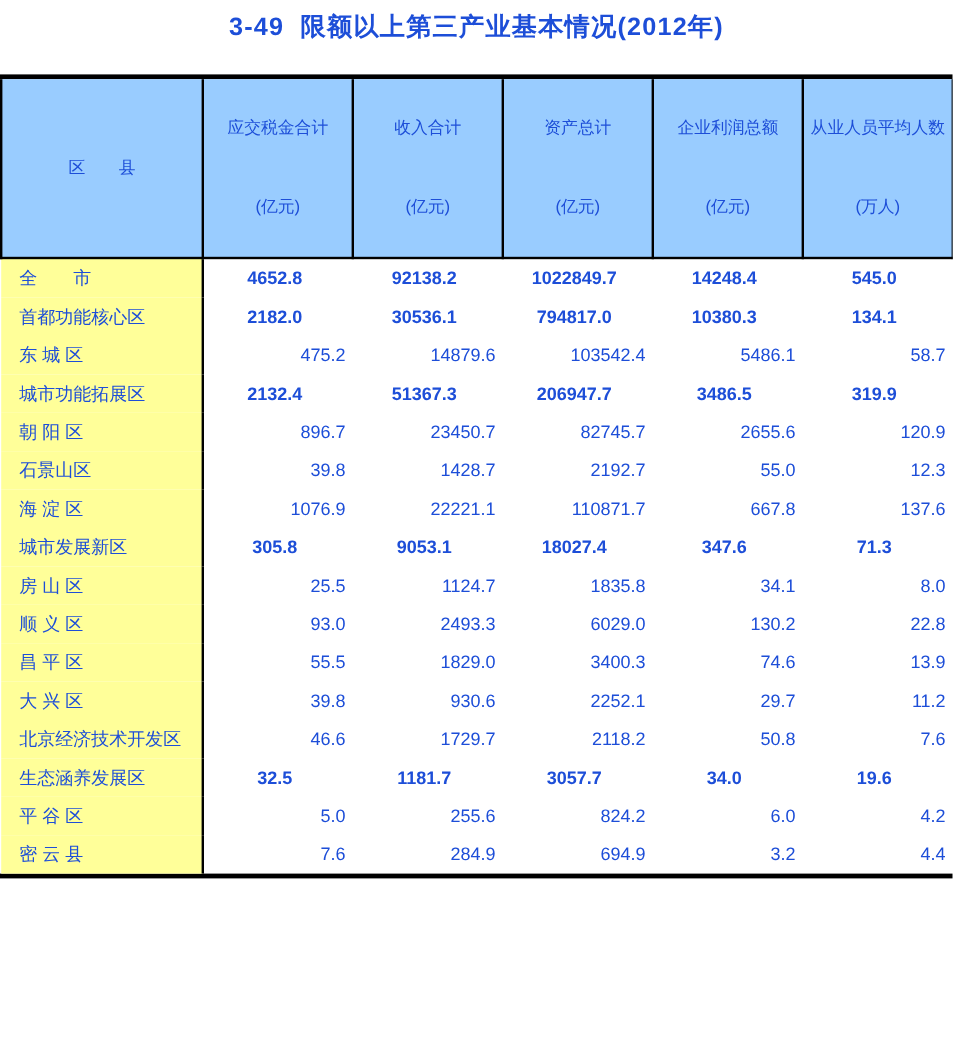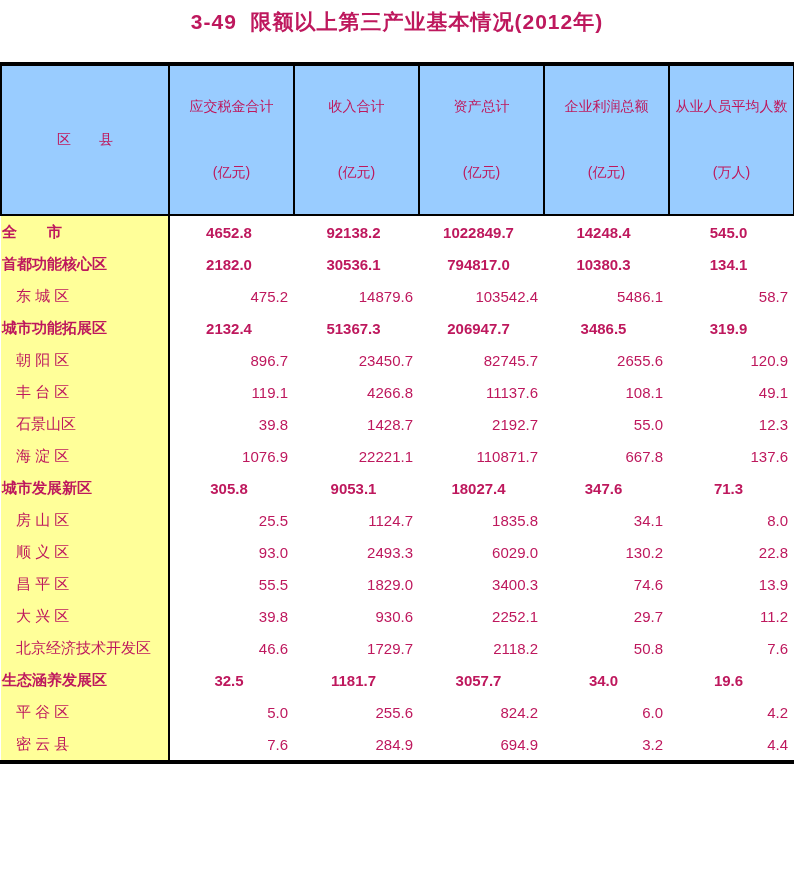--- a/index.html
+++ b/index.html
@@ -1,21 +1,21 @@
 <!DOCTYPE html>
 <html><head>
 <meta charset="utf-8">
 <style>
   html, body { margin: 0; padding: 0; background: #ffffff; }
   .page {
     position: relative;
     width: 794px;
     height: 869px;
     background: #ffffff;
-    color: #be185d;
+    color: #1d4ed8;
     font-family: "Liberation Sans", "DejaVu Sans", sans-serif;
     overflow: hidden;
   }
   .title {
     padding-top: 8px;
     height: 30px;
     text-align: center;
     font-size: 21px;
     font-weight: bold;
     letter-spacing: 1px;
@@ -52,21 +52,21 @@
     padding: 0;
     font-size: 15px;
     vertical-align: middle;
   }
   td.district {
     background: #FFFF99;
     border-right: 2px solid #000000;
     padding-left: 15px;
     white-space: pre;
   }
-  tr.group td.district { padding-left: 1px; font-weight: bold; }
+  tr.group td.district { padding-left: 15px; font-weight: normal; }
   tr.group td.val { font-weight: bold; text-align: center; }
   td.val {
     text-align: right;
     padding-right: 6px;
     font-family: "Liberation Sans", "DejaVu Sans", sans-serif;
   }
 </style>
 </head>
 <body>
 
@@ -146,28 +146,20 @@
   </tr>
           <tr>
     <td class="district">朝 阳 区</td>
     <td class="val">896.7</td>
     <td class="val">23450.7</td>
     <td class="val">82745.7</td>
     <td class="val">2655.6</td>
     <td class="val">120.9</td>
   </tr>
           <tr>
-    <td class="district">丰 台 区</td>
-    <td class="val">119.1</td>
-    <td class="val">4266.8</td>
-    <td class="val">11137.6</td>
-    <td class="val">108.1</td>
-    <td class="val">49.1</td>
-  </tr>
-          <tr>
     <td class="district">石景山区</td>
     <td class="val">39.8</td>
     <td class="val">1428.7</td>
     <td class="val">2192.7</td>
     <td class="val">55.0</td>
     <td class="val">12.3</td>
   </tr>
           <tr>
     <td class="district">海 淀 区</td>
     <td class="val">1076.9</td>

